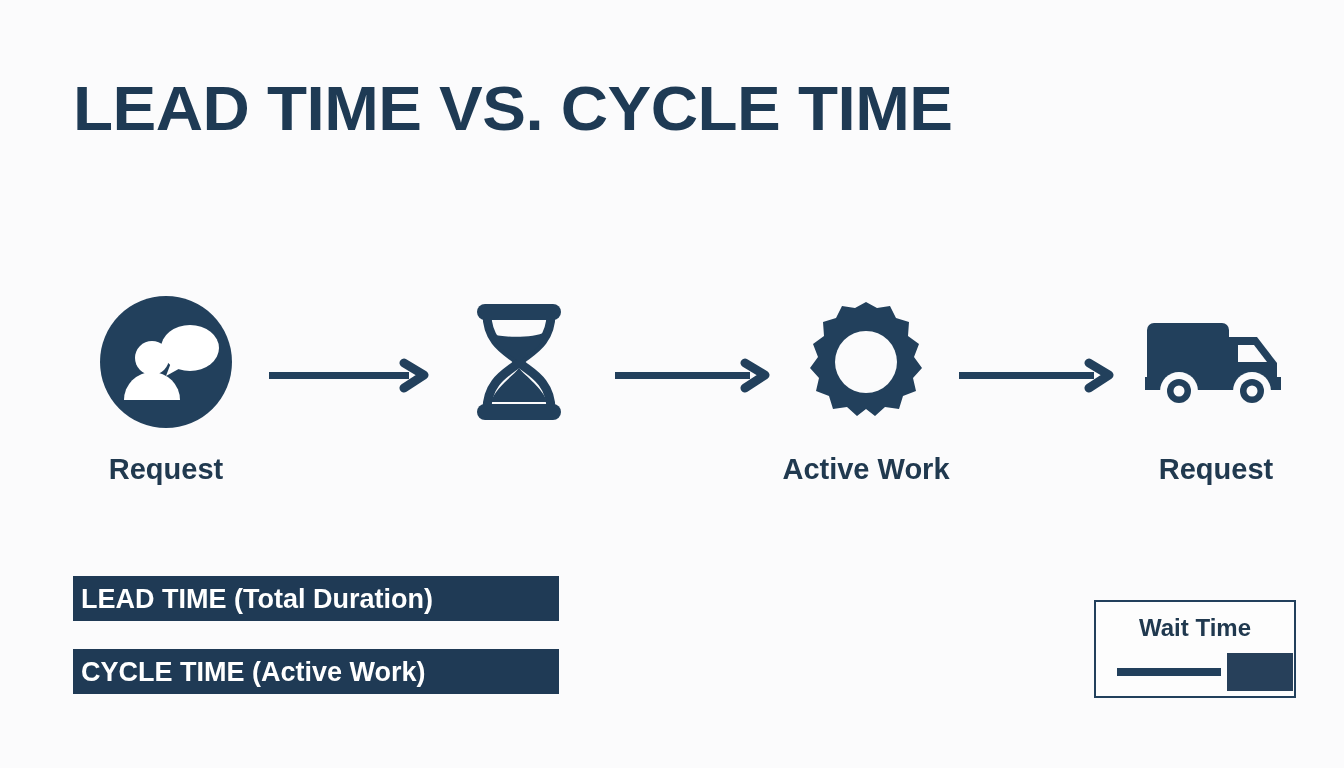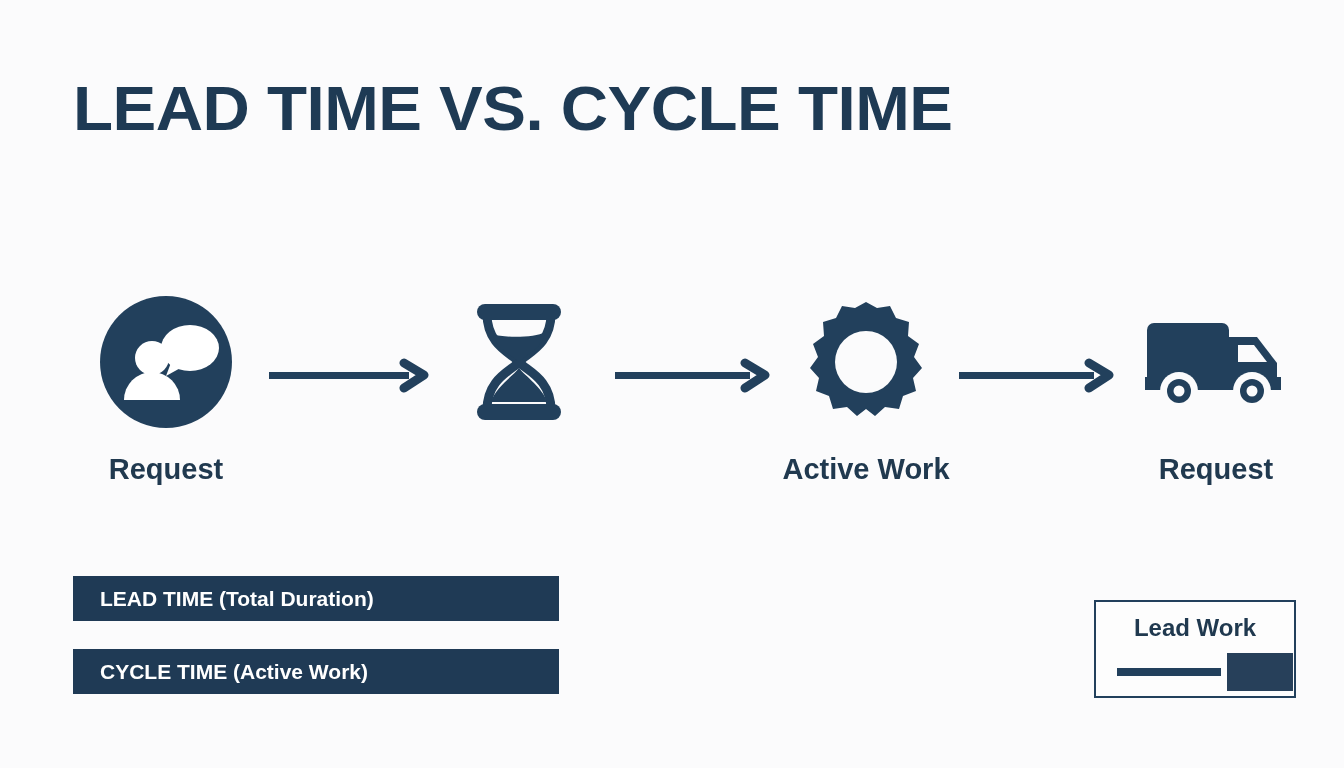--- a/index.html
+++ b/index.html
@@ -91,23 +91,23 @@
     height: 45px;
     width: 486px;
     background: #1f3a55;
     display: flex;
     align-items: center;
   }
   .bar-lead  { top: 576px; }
   .bar-cycle { top: 649px; }
   .bar-text {
     color: #ffffff;
-    font-size: 21px;
-    font-weight: 700;
-    padding-left: 27px;
+    font-size: 27px;
+    font-weight: 700;
+    padding-left: 8px;
     white-space: nowrap;
     line-height: 30px;
   }
 
   
   .legend {
     position: absolute;
     left: 1073px;
     top: 600px;
     width: 202px;
@@ -236,18 +236,18 @@
   </div>
 
   <div class="bar bar-lead">
     <span class="bar-text">LEAD TIME (Total Duration)</span>
   </div>
   <div class="bar bar-cycle">
     <span class="bar-text">CYCLE TIME (Active Work)</span>
   </div>
 
   <div class="legend">
-    <div class="legend-title">Lead Work</div>
+    <div class="legend-title">Wait Time</div>
     <div class="legend-line"></div>
     <div class="legend-swatch"></div>
   </div>
 
 </div>
 
 </body></html>

